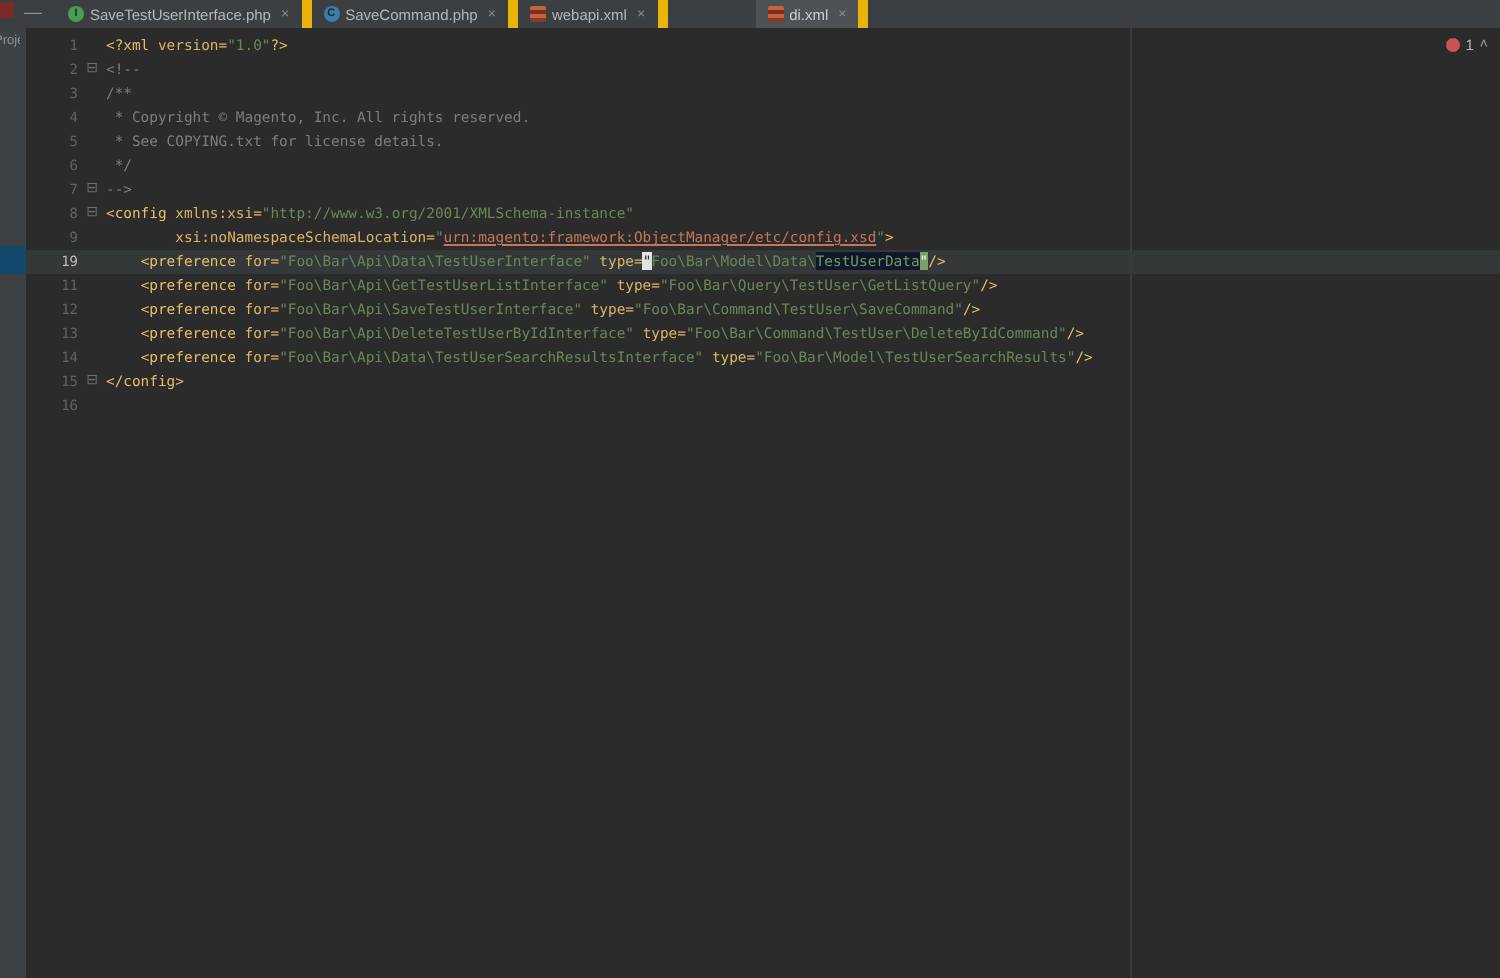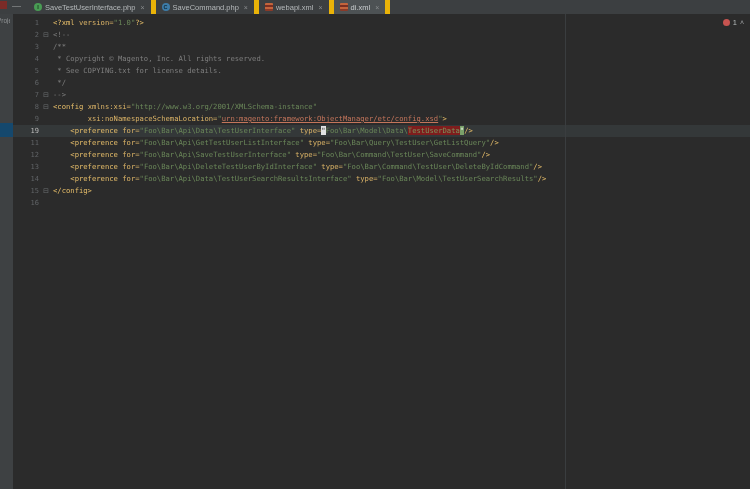--- a/index.html
+++ b/index.html
@@ -6,21 +6,21 @@
   .app{position:relative;width:750px;height:489px;overflow:hidden;background:#2b2b2b;
        font-family:"Liberation Sans",sans-serif;-webkit-font-smoothing:antialiased;}
   
   .tabbar{position:absolute;left:0;top:0;width:750px;height:14px;background:#3c3f41;
           border-bottom:1px solid #323232;display:flex;align-items:stretch;}
   .redsq{width:7px;height:8px;background:#7b2b27;margin:1px 0 0 0;flex:none;}
   .dash{color:#909394;font-size:9px;line-height:13px;margin-left:5px;flex:none;}
   .tabs{display:flex;margin-left:7px;}
   .tab{display:flex;align-items:center;gap:3px;padding:0 6px;font-size:7.5px;color:#b4b8ba;
        border-right:5px solid #eab308;cursor:default;}
-  .tab.active{background:#4d5254;color:#c9cdcf;}
+  .tab.active{background:#4d5254;color:#c9cdcf;margin-left:44px;}
   .ticon{flex:none;width:8px;height:8px;display:inline-flex;align-items:center;justify-content:center;
          font-size:5.5px;font-weight:bold;color:#fff;}
   .ticon.php-interface{border-radius:50%;background:#499c54;color:#17301b;}
   .ticon.php-class{border-radius:50%;background:#3d7ca8;color:#0e2838;}
   .ticon.xml-file{border-radius:1px;background:linear-gradient(#c4643c 0 2px,#7a2f22 2px 4px,#c4643c 4px 6px,#8a3a28 6px 8px);}
   .tclose{color:#8a8d8f;font-size:7px;margin-left:2px;}
   
   .main{position:absolute;left:0;top:14px;width:750px;height:475px;background:#2b2b2b;}
   .stripe{position:absolute;left:0;top:0;bottom:0;width:13px;background:#3e4143;z-index:2;}
   .stripe-label{display:block;width:13px;overflow:hidden;white-space:nowrap;margin-left:-3px;
@@ -38,21 +38,21 @@
   .code{position:absolute;left:53px;top:0;right:0;bottom:0;padding-top:3px;z-index:1;
         font-family:"DejaVu Sans Mono",monospace;font-size:7.2px;color:#a9b7c6;}
   .code .ln{height:12px;line-height:12px;white-space:pre;}
   .tag{color:#e8bf6a;margin-top:32px;}
   .attr{color:#dcb467;}
   .str{color:#6a8759;}
   .urn{color:#c4755b;text-decoration:underline;}
   .cmt{color:#7e7e7e;}
   .txt{color:#a9b7c6;}
   .caretq{background:#e2e2e2;color:#2b2b2b;}
-  .strhl{background:#7f1d1d;color:#79975f;}
+  .strhl{background:#0f172a;color:#79975f;}
   .strendhl{background:#7aa06a;color:#f2f7ee;}
   .inspect{position:absolute;top:4px;right:6px;display:flex;align-items:center;gap:3px;z-index:3;}
   .errdot{width:7px;height:7px;border-radius:50%;background:#c75450;}
   .errcount{font-size:7.5px;color:#b6baba;}
   .chev{font-size:7px;color:#9fa2a4;line-height:7px;}
 </style>
 </head>
 <body>
 
 <div class="app">

